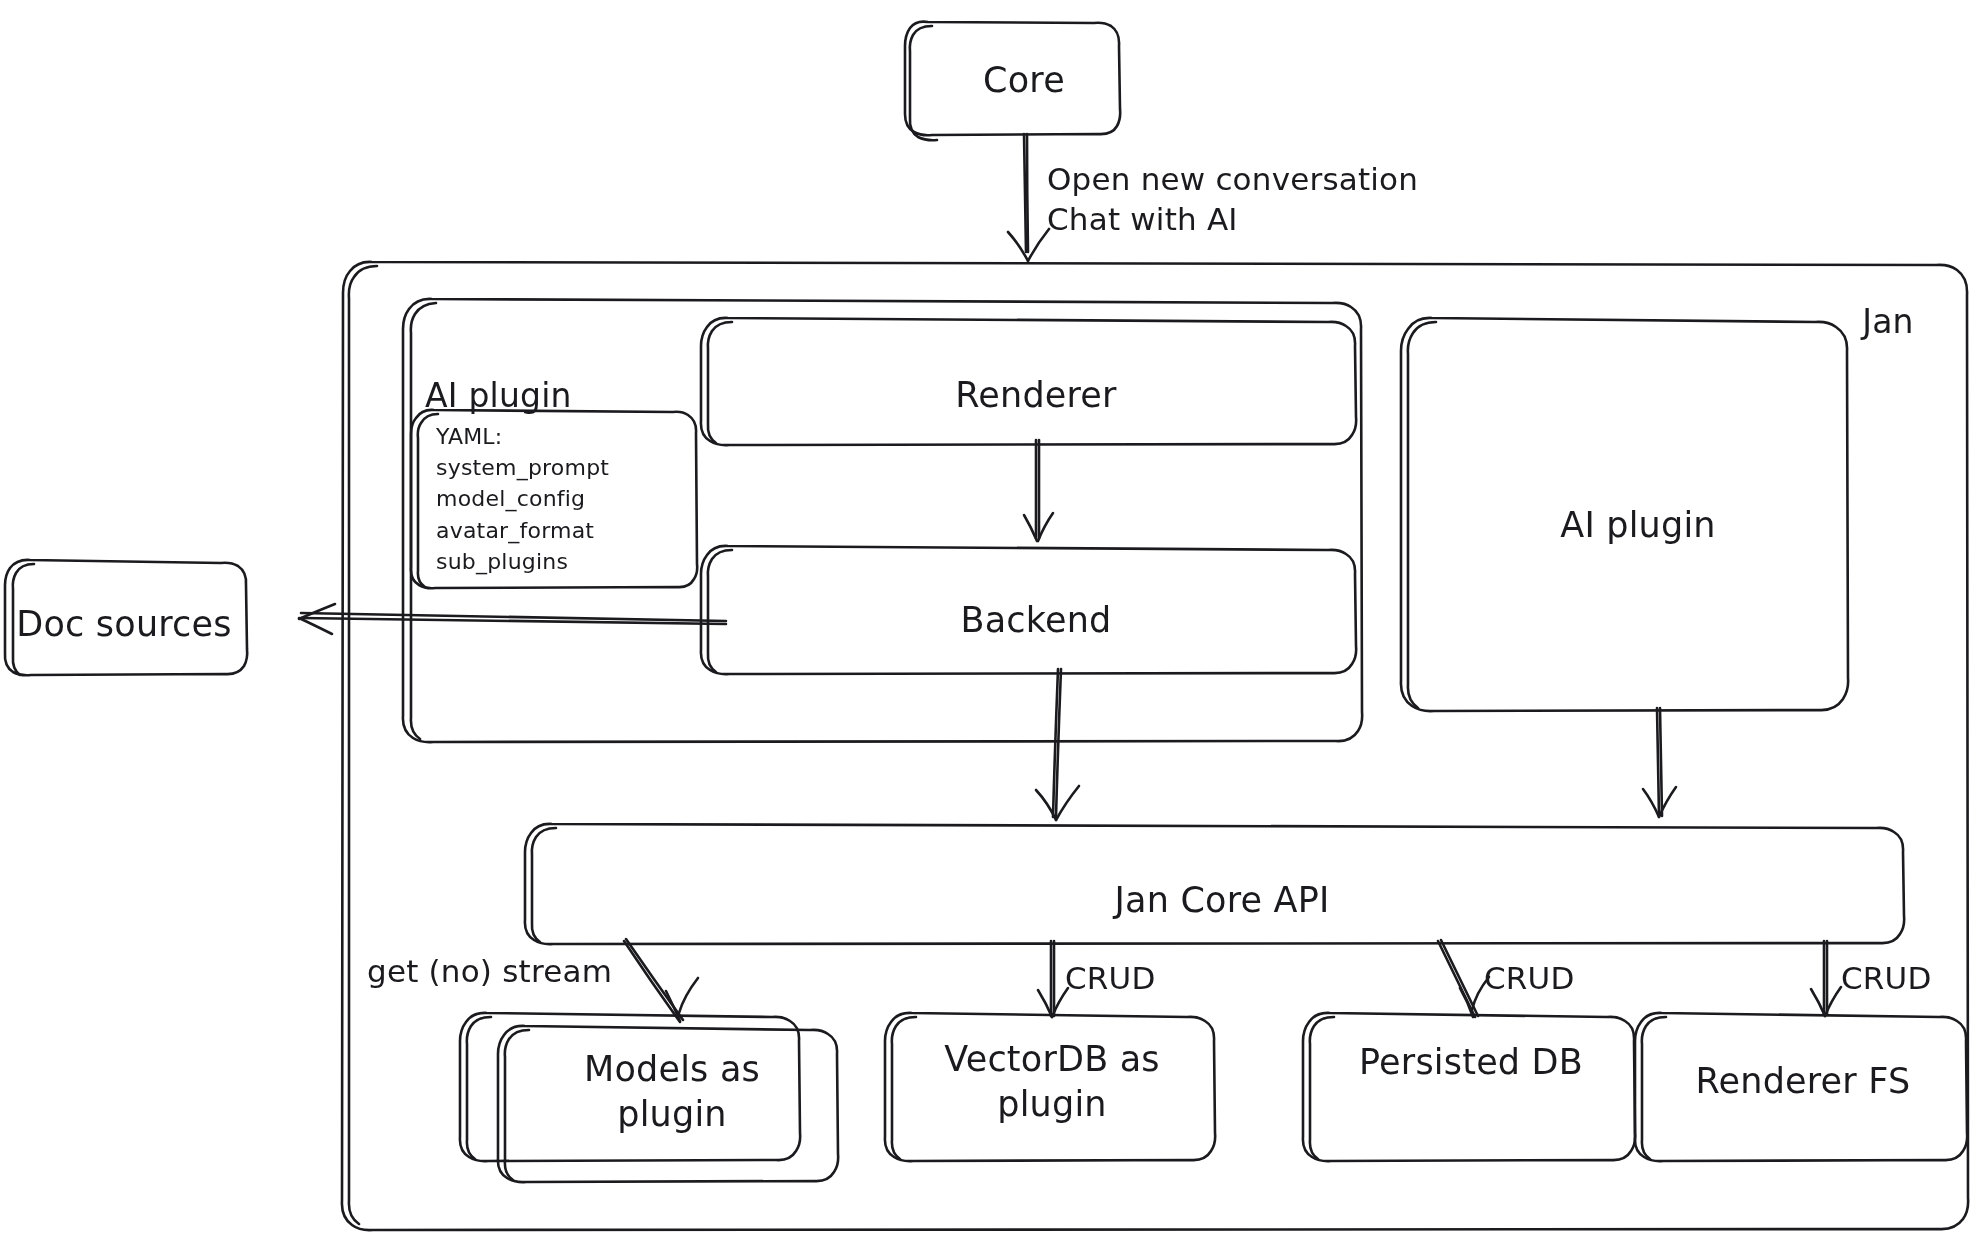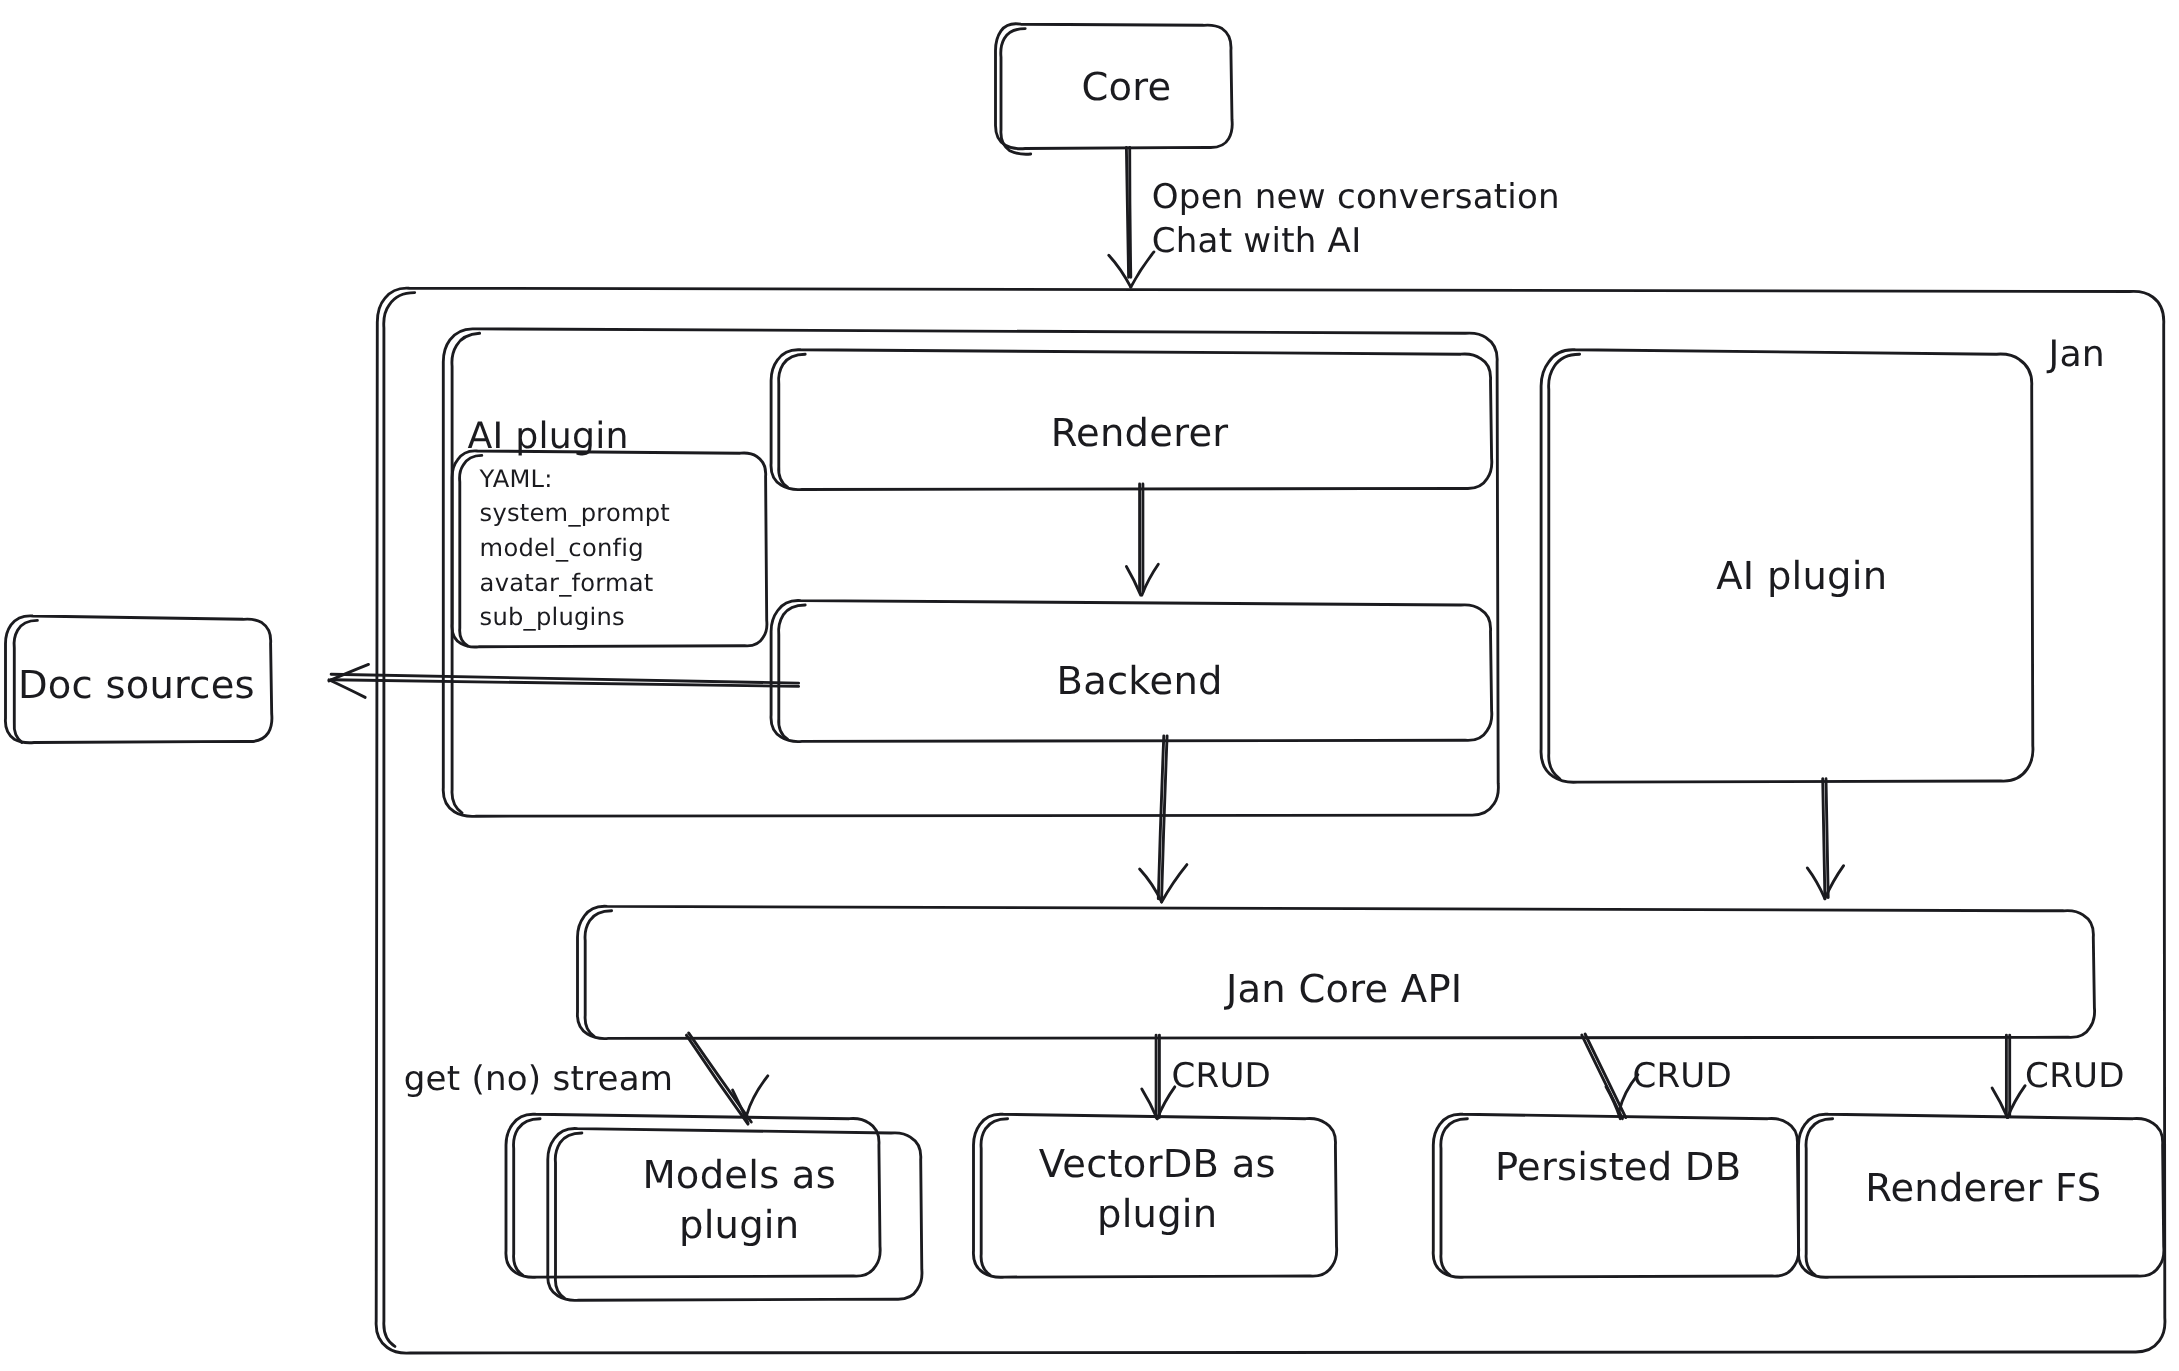--- a/index.html
+++ b/index.html
@@ -220,19 +220,19 @@
 <div class="lbl node-label two-line" style="left:1052px; top:1082px;">VectorDB as
 plugin</div>
 
 <div class="lbl node-label" style="left:1471px; top:1062px;">Persisted DB</div>
 
 <div class="lbl node-label" style="left:1803px; top:1081px;">Renderer FS</div>
 
 <div class="lbl edge-label" style="left:1047px; top:160px;">Open new conversation
 Chat with AI</div>
 
-<div class="lbl edge-label" style="left:367px; top:952px;margin-top:10px;">get (no) stream</div>
+<div class="lbl edge-label" style="left:367px; top:952px;">get (no) stream</div>
 
 <div class="lbl edge-label" style="left:1065px; top:959px;">CRUD</div>
 
 <div class="lbl edge-label" style="left:1484px; top:959px;">CRUD</div>
 
 <div class="lbl edge-label" style="left:1841px; top:959px;">CRUD</div>
 
 </body></html>

